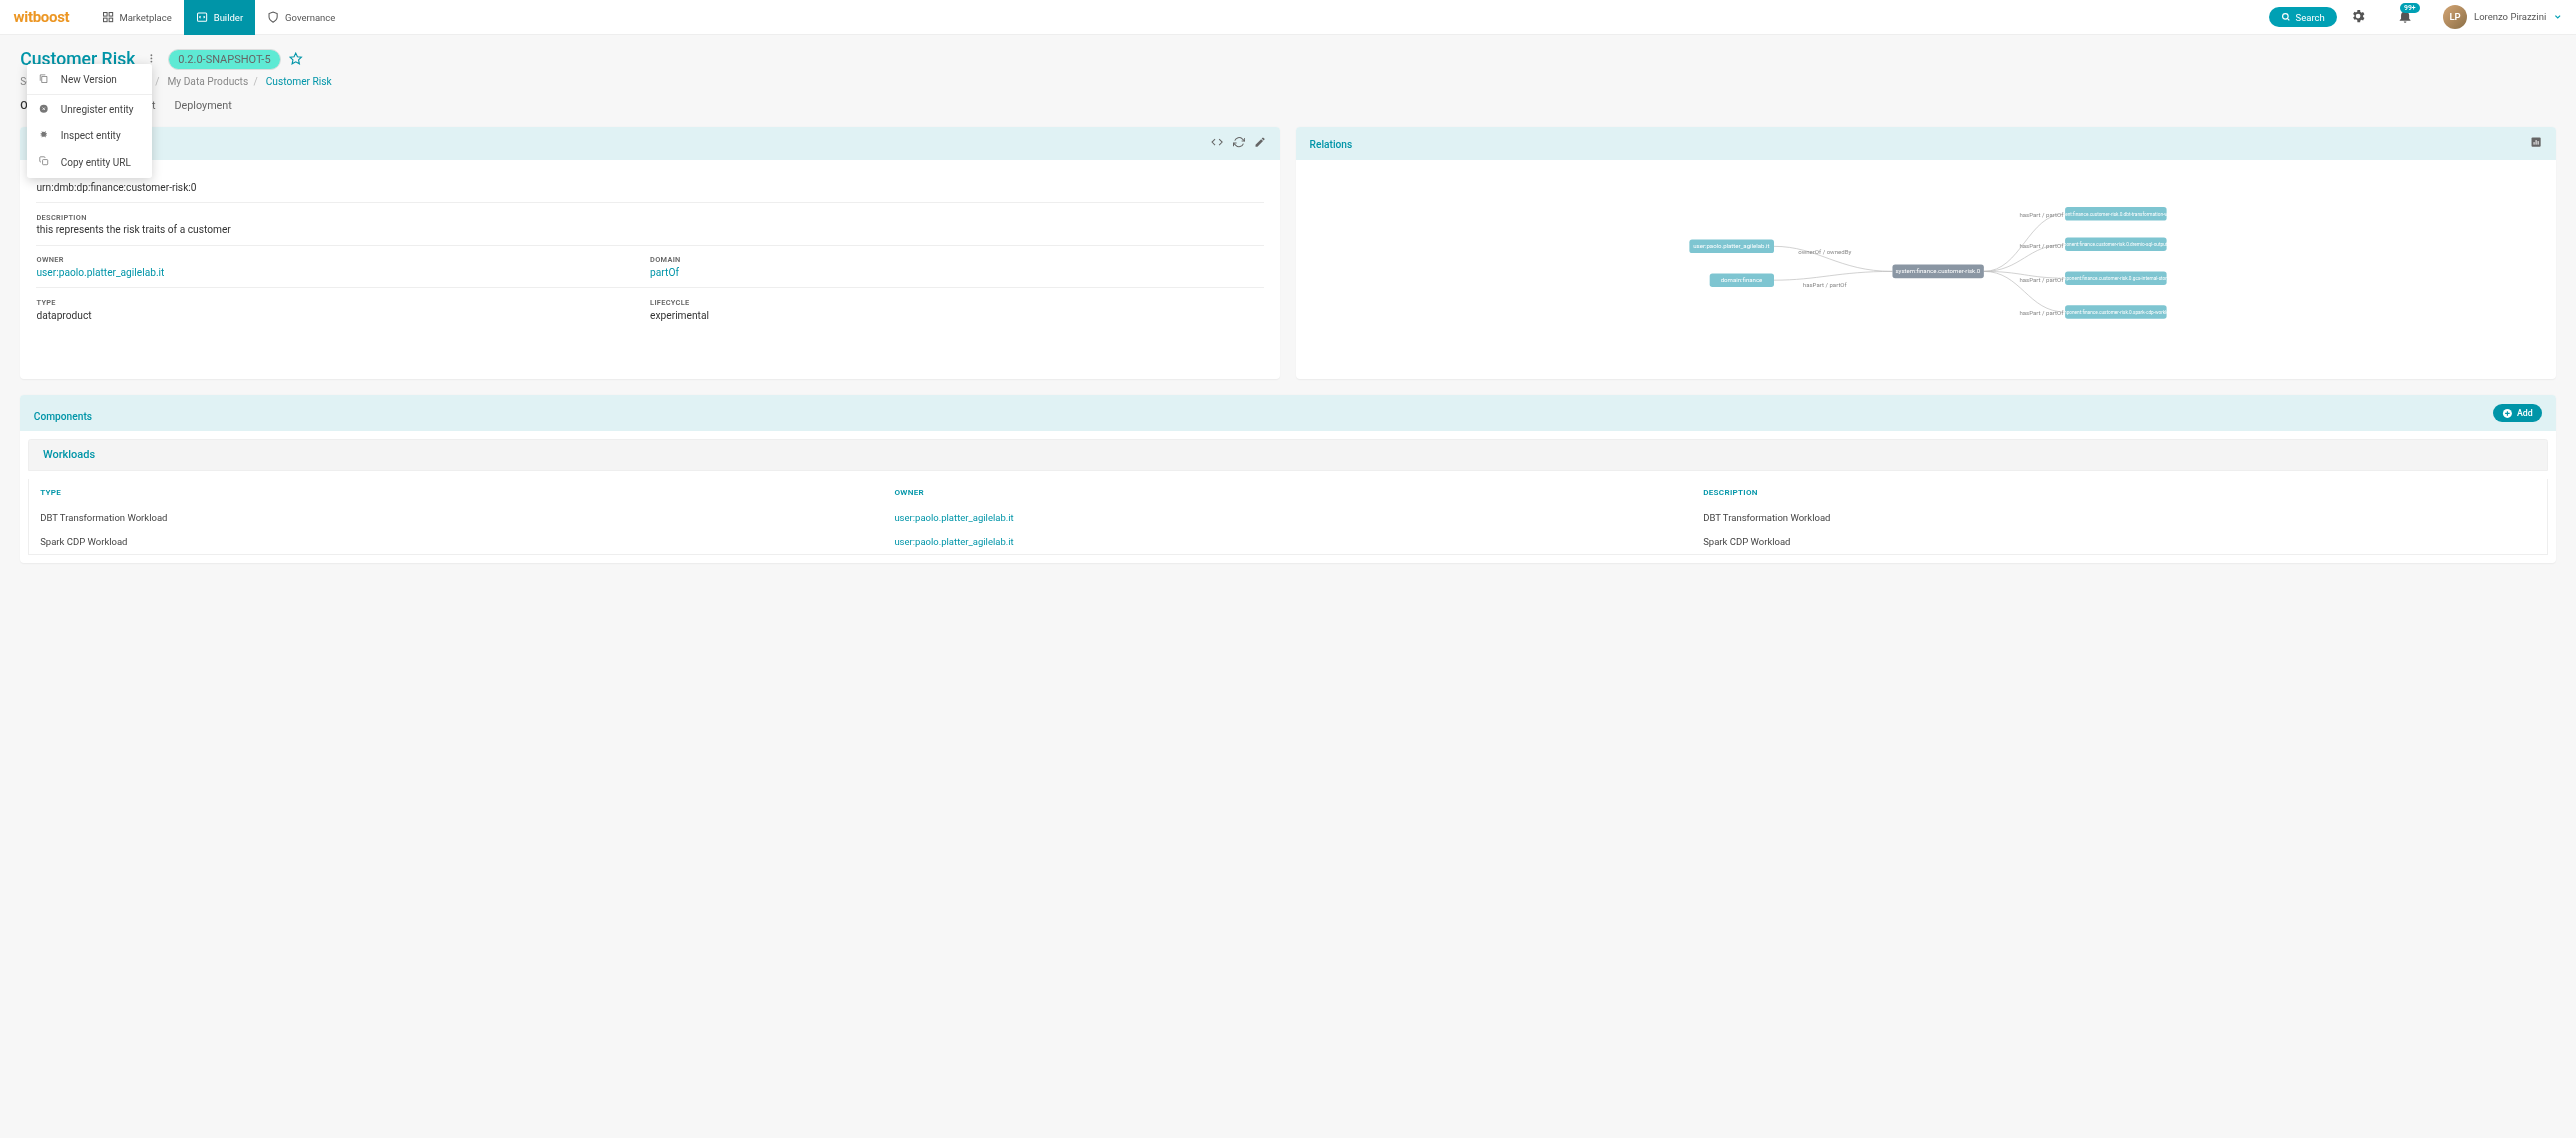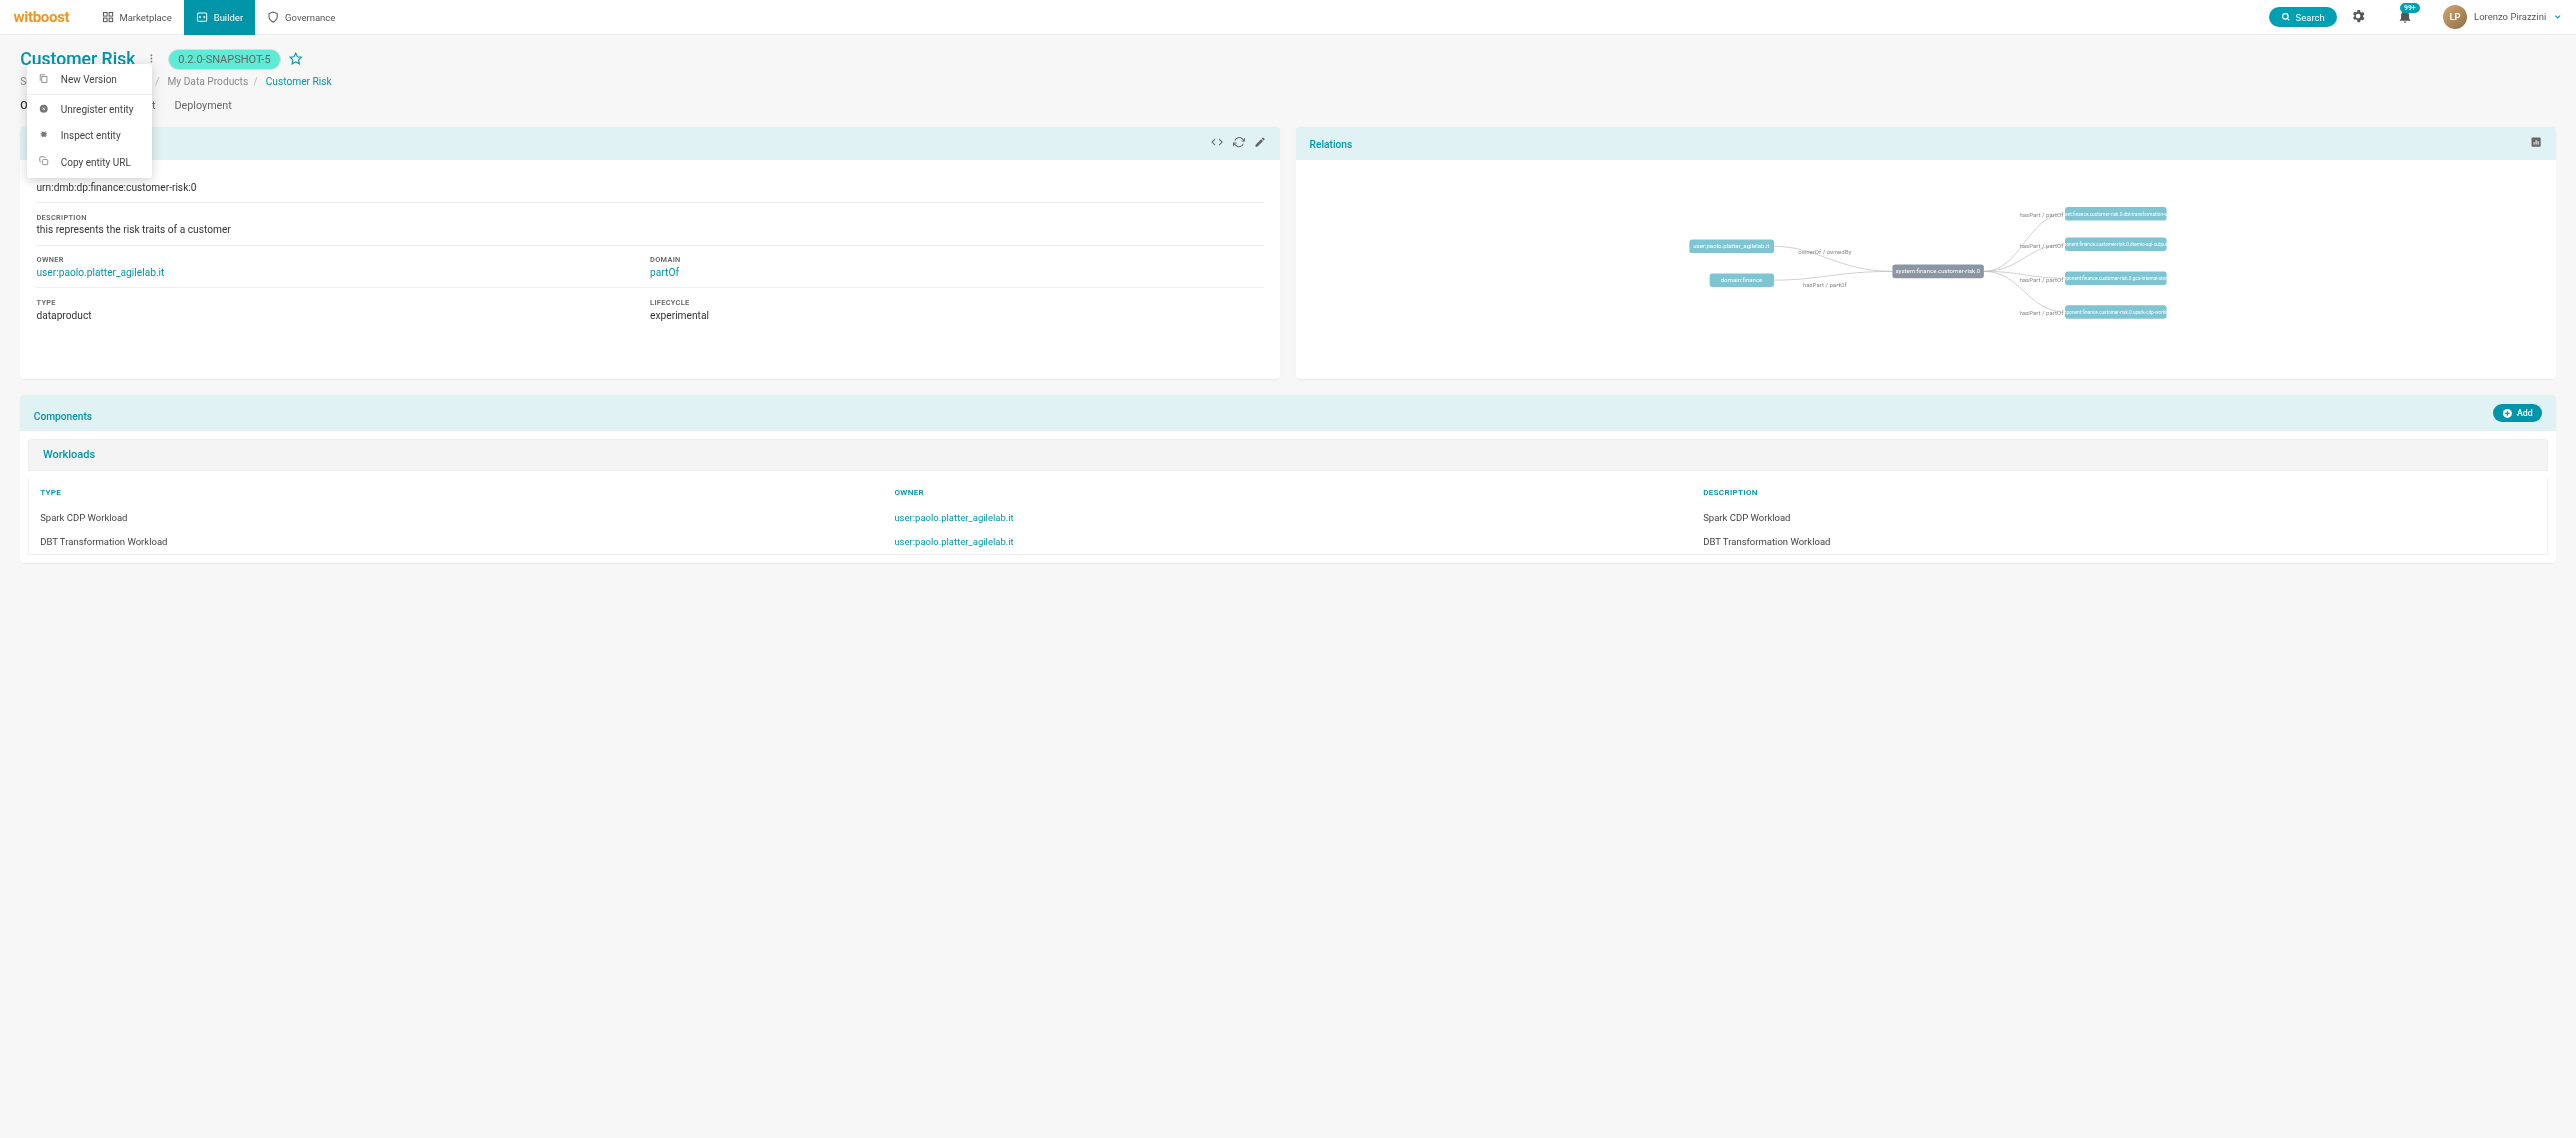--- a/index.html
+++ b/index.html
@@ -269,28 +269,28 @@
       <table class="tbl">
         <thead>
           <tr>
             <th>TYPE</th>
             <th>OWNER</th>
             <th>DESCRIPTION</th>
           </tr>
         </thead>
         <tbody>
           <tr>
+            <td>DBT Transformation Workload</td>
+            <td class="link">user:paolo.platter_agilelab.it</td>
+            <td>DBT Transformation Workload</td>
+          </tr>
+          <tr>
             <td>Spark CDP Workload</td>
             <td class="link">user:paolo.platter_agilelab.it</td>
             <td>Spark CDP Workload</td>
-          </tr>
-          <tr>
-            <td>DBT Transformation Workload</td>
-            <td class="link">user:paolo.platter_agilelab.it</td>
-            <td>DBT Transformation Workload</td>
           </tr>
         </tbody>
       </table>
     </div>
   </div>
 </div>
 
 <div class="context-menu">
   <div class="menu-item">
     <span class="micon"><svg width="9.5" height="9.5" viewBox="0 0 24 24" fill="currentColor">

